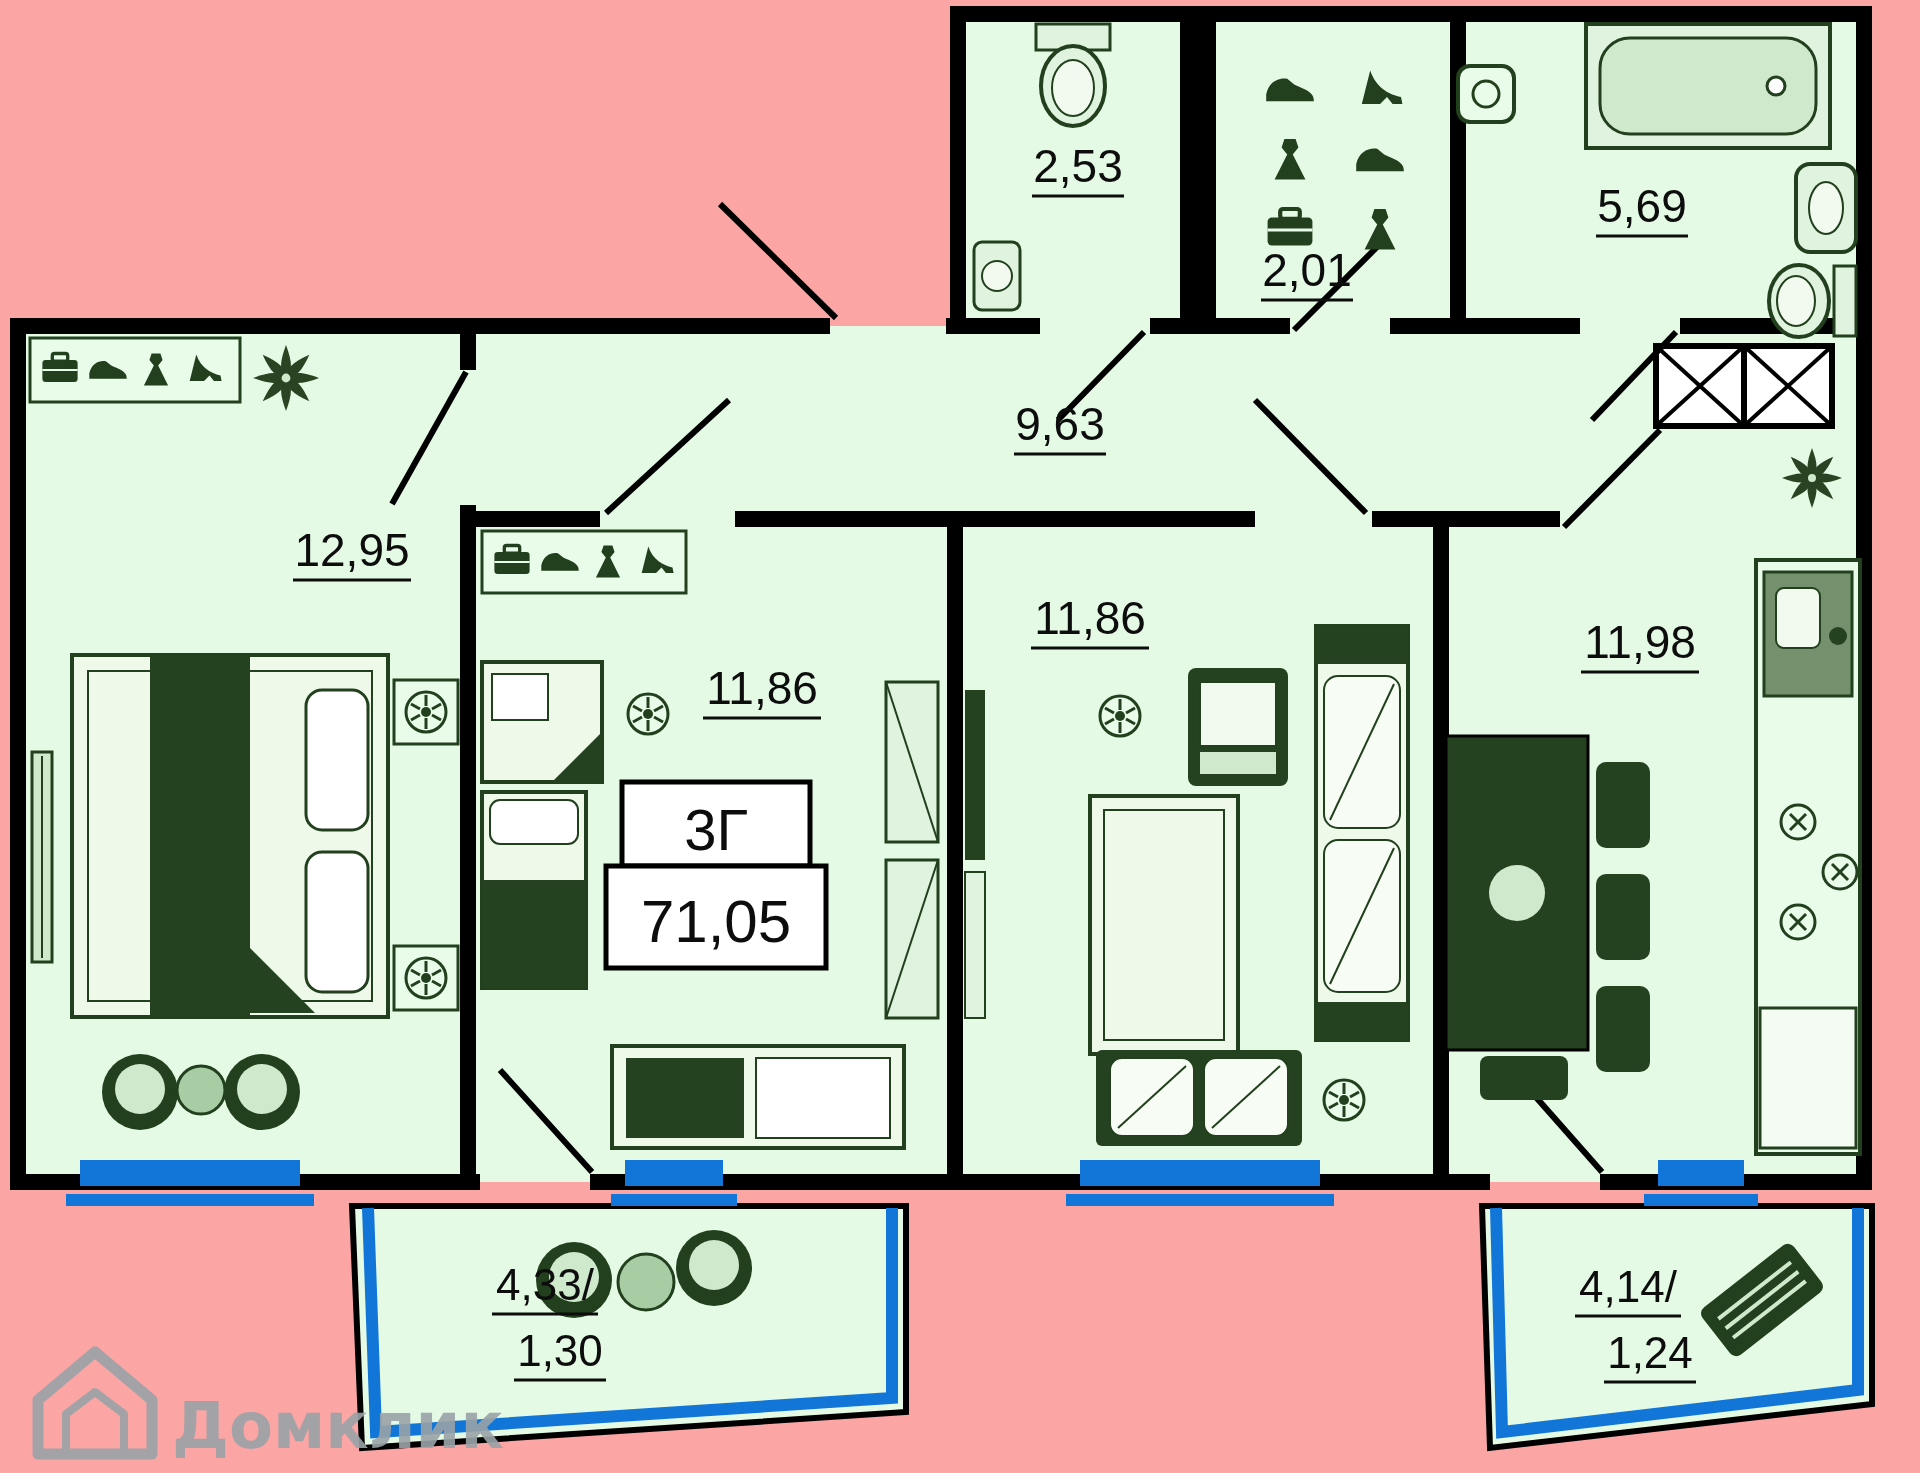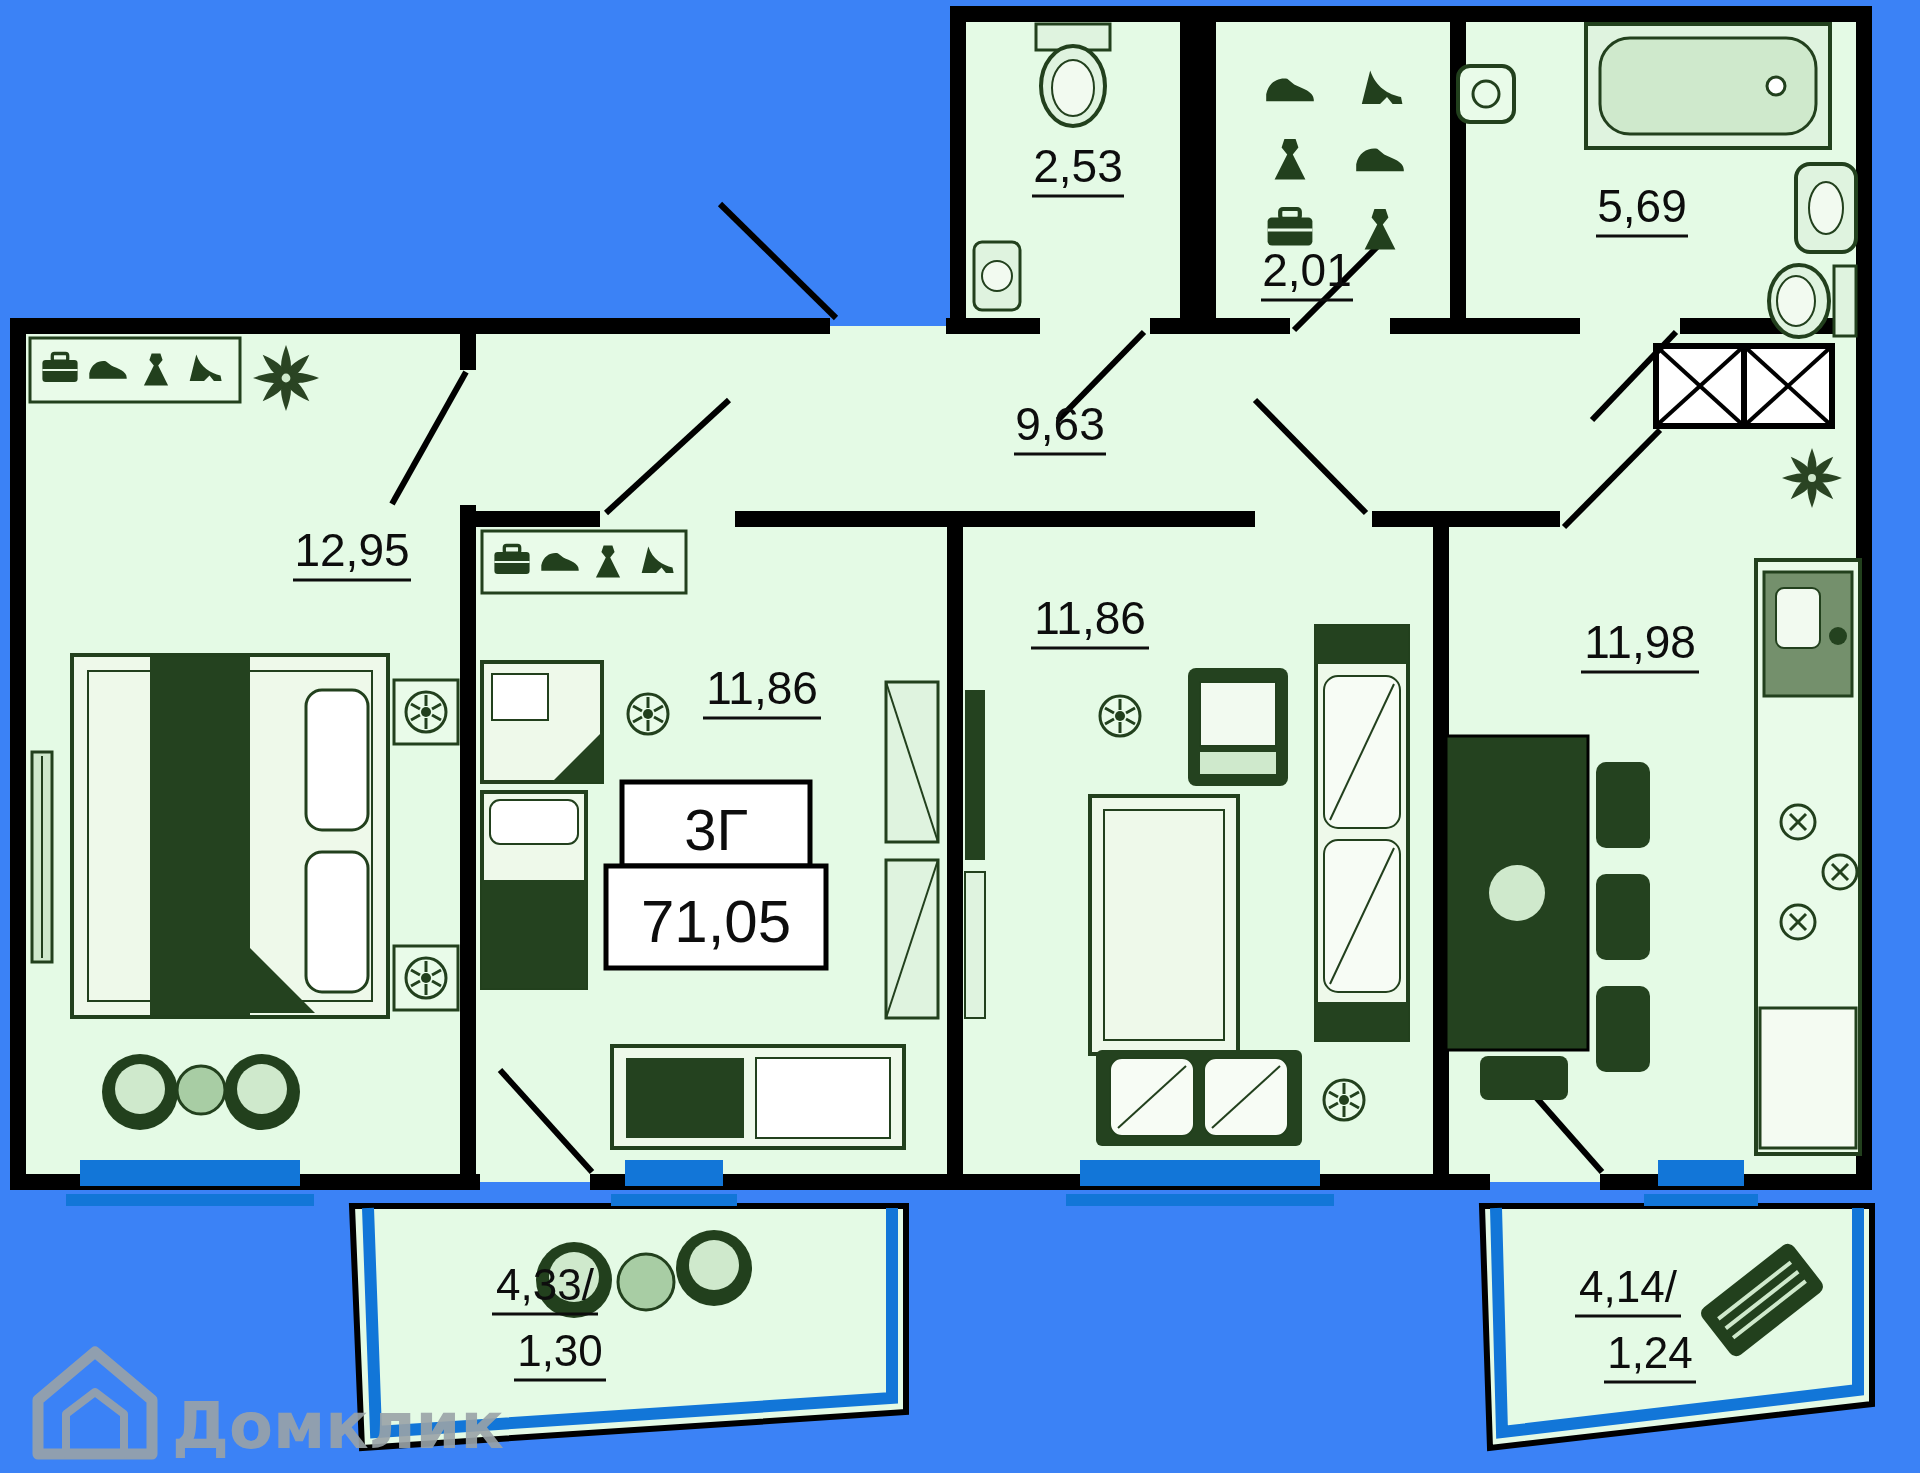--- a/index.html
+++ b/index.html
@@ -1,16 +1,16 @@
 <!DOCTYPE html>
 <html><head>
 <meta charset="utf-8">
 <style>
   html,body{margin:0;padding:0;background:#ffffff;}
-  .stage{position:relative;width:1920px;height:1473px;background:#3b82f6;overflow:hidden;text-align:center;}
+  .stage{position:relative;width:1920px;height:1473px;background:#fca5a5;overflow:hidden;text-align:center;}
   svg{position:absolute;left:0;top:0;}
   text{font-family:"Liberation Sans",sans-serif;fill:#0d0d0d;}
   .area-label{font-size:46px;font-weight:400;}
   .unit-label{font-size:58px;font-weight:400;}
   .total-label{font-size:60px;font-weight:400;}
   .balcony-label{font-size:44px;}
   .watermark-text{font-family:"DejaVu Sans",sans-serif;font-size:64px;font-weight:700;fill:#9aa3a8;}
 </style>
 </head>
 <body>

